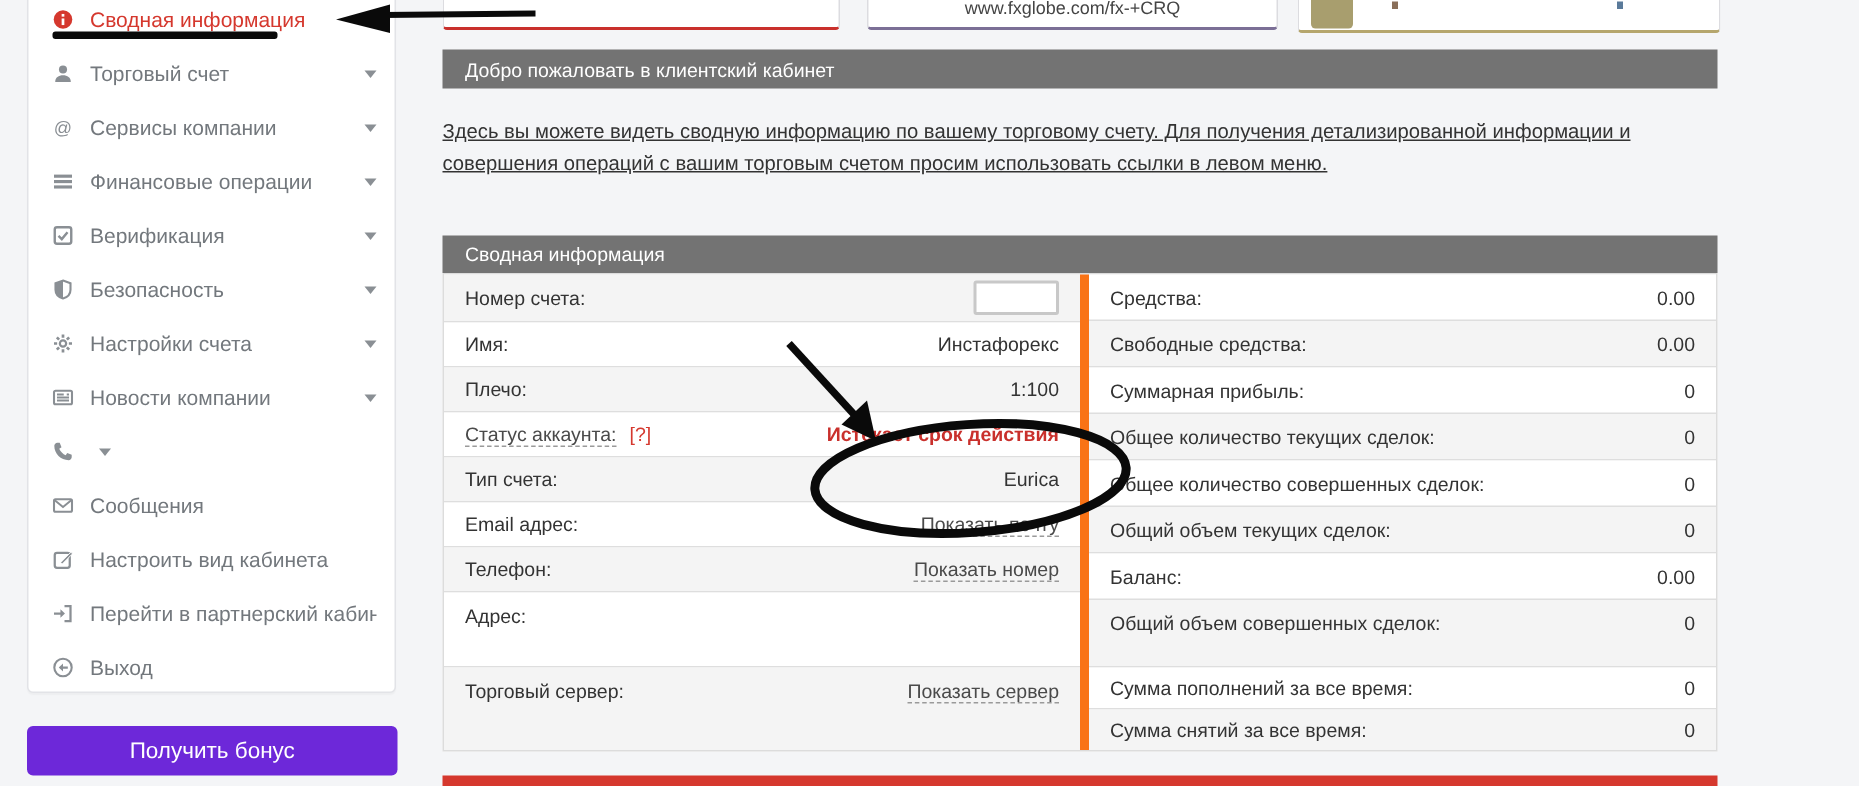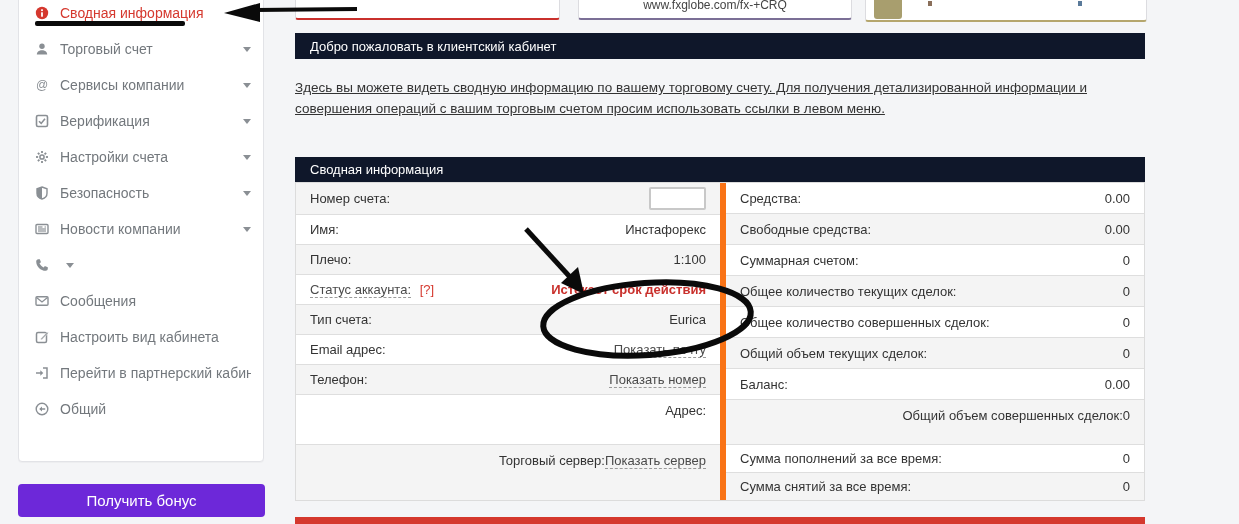--- a/index.html
+++ b/index.html
@@ -42,21 +42,21 @@
   .card-2 { left:578px; width:274px; height:32px; border-bottom:2px solid #7b6f96; text-align:center; }
   .card-2 .url { display:inline-block; margin-top:9px; font-size:12px; color:#444; }
   .card-3 { left:865px; width:282px; height:34px; border-bottom:2px solid #b5a66d; }
   .badge-square { position:absolute; left:8px; top:0; width:28px; height:30px;
     background:#a89e6e; border-radius:3px; }
   .frag { position:absolute; width:4px; height:5px; top:12px; background:#8a6f5a; }
   .frag-1 { left:62px; } .frag-2 { left:212px; background:#5a7a9a; }
 
   
   .redbar {
-    position:absolute; left:295px; width:850px; background:#0f172a; color:#fff;
+    position:absolute; left:295px; width:850px; background:#737373; color:#fff;
     font-size:13px; display:flex; align-items:center; padding-left:15px;
   }
   #welcome-bar { top:33px; height:26px; }
   #summary-bar { top:157px; height:25px; }
 
   .desc {
     position:absolute; left:295px; top:77px; width:858px;
     font-size:13.5px; line-height:21px; color:#333;text-decoration:underline;
   }
 
@@ -68,21 +68,21 @@
   .col { width:50%; }
   .col-right { border-left:6px solid #f97316; }
   .srow {
     display:flex; align-items:center; justify-content:space-between;
     padding:0 14px; border-bottom:1px solid #dedede;
     font-size:13px; color:#333; background:#fff;
   }
   .srow:last-child { border-bottom:none; }
   .col-left  .srow:nth-child(odd)  { background:#f4f4f4; }
   .col-right .srow:nth-child(even) { background:#f4f4f4; }
-  .top-align { align-items:flex-start; padding-top:8px;justify-content:flex-end; }
+  .top-align { align-items:flex-start; padding-top:8px; }
   .link-dotted { color:#4a4a4a; border-bottom:1px dashed #9a9a9a; cursor:pointer; }
   .help { color:#d5382e; margin-left:5px; cursor:pointer; }
   .alert-value { color:#c9302c; font-weight:bold; }
   .masked {
     width:57px; height:23px; background:#fff;
     border:2px solid #c8c8c8; border-radius:2px;
   }
 
   .bottom-strip { position:absolute; left:295px; top:517px; width:850px; height:10px; background:#d5382e; }
 
@@ -119,29 +119,51 @@
   <div class="side-item">
     <span class="icn">
       <svg width="14" height="14" viewBox="0 0 14 14">
           <text x="7" y="11" font-size="12" text-anchor="middle" fill="currentColor" font-family="inherit">@</text>
         </svg>
     </span>
     <span class="lbl">Сервисы компании</span>
     <span class="caret"></span>
   </div>
 
+  <div class="side-item">
+    <span class="icn">
+      <svg width="14" height="14" viewBox="0 0 14 14">
+          <rect x="1" y="2.4" width="12" height="2.1" fill="currentColor"></rect>
+          <rect x="1" y="6" width="12" height="2.1" fill="currentColor"></rect>
+          <rect x="1" y="9.6" width="12" height="2.1" fill="currentColor"></rect>
+        </svg>
+    </span>
+    <span class="lbl">Финансовые операции</span>
+    <span class="caret"></span>
+  </div>
 
   <div class="side-item">
     <span class="icn">
       <svg width="14" height="14" viewBox="0 0 14 14">
           <rect x="1.5" y="1.5" width="11" height="11" rx="1.5" fill="none" stroke="currentColor" stroke-width="1.6"></rect>
           <path d="M4 7.2l2.2 2.2L10 4.8" fill="none" stroke="currentColor" stroke-width="1.6"></path>
         </svg>
     </span>
     <span class="lbl">Верификация</span>
+    <span class="caret"></span>
+  </div>
+
+  <div class="side-item">
+    <span class="icn">
+      <svg width="14" height="14" viewBox="0 0 14 14">
+          <path d="M7 1l5 1.8v4.4c0 3.2-2 5-5 5.8-3-.8-5-2.6-5-5.8V2.8z" fill="none" stroke="currentColor" stroke-width="1.4"></path>
+          <path d="M7 1L2 2.8v4.4c0 3.2 2 5 5 5.8z" fill="currentColor"></path>
+        </svg>
+    </span>
+    <span class="lbl">Безопасность</span>
     <span class="caret"></span>
   </div>
 
   <div class="side-item">
     <span class="icn">
       <svg width="14" height="14" viewBox="0 0 14 14">
           <circle cx="7" cy="7" r="2.1" fill="none" stroke="currentColor" stroke-width="1.5"></circle>
           <g stroke="currentColor" stroke-width="1.8">
             <line x1="7" y1="1" x2="7" y2="3.1"></line>
             <line x1="7" y1="10.9" x2="7" y2="13"></line>
@@ -154,31 +176,20 @@
           </g>
         </svg>
     </span>
     <span class="lbl">Настройки счета</span>
     <span class="caret"></span>
   </div>
 
   <div class="side-item">
     <span class="icn">
       <svg width="14" height="14" viewBox="0 0 14 14">
-          <path d="M7 1l5 1.8v4.4c0 3.2-2 5-5 5.8-3-.8-5-2.6-5-5.8V2.8z" fill="none" stroke="currentColor" stroke-width="1.4"></path>
-          <path d="M7 1L2 2.8v4.4c0 3.2 2 5 5 5.8z" fill="currentColor"></path>
-        </svg>
-    </span>
-    <span class="lbl">Безопасность</span>
-    <span class="caret"></span>
-  </div>
-
-  <div class="side-item">
-    <span class="icn">
-      <svg width="14" height="14" viewBox="0 0 14 14">
           <rect x="1" y="2.5" width="12" height="9" rx="1" fill="none" stroke="currentColor" stroke-width="1.4"></rect>
           <line x1="3" y1="5" x2="7.5" y2="5" stroke="currentColor" stroke-width="1.2"></line>
           <line x1="9.5" y1="5" x2="11" y2="5" stroke="currentColor" stroke-width="1.2"></line>
           <line x1="3" y1="7" x2="11" y2="7" stroke="currentColor" stroke-width="1.2"></line>
           <line x1="3" y1="9" x2="11" y2="9" stroke="currentColor" stroke-width="1.2"></line>
         </svg>
     </span>
     <span class="lbl">Новости компании</span>
     <span class="caret"></span>
   </div>
@@ -224,21 +235,21 @@
   </div>
 
   <div class="side-item">
     <span class="icn">
       <svg width="14" height="14" viewBox="0 0 14 14">
           <circle cx="7" cy="7" r="5.8" fill="none" stroke="currentColor" stroke-width="1.4"></circle>
           <line x1="10.2" y1="7" x2="5" y2="7" stroke="currentColor" stroke-width="1.5"></line>
           <path d="M7 4.4L4.2 7 7 9.6z" fill="currentColor"></path>
         </svg>
     </span>
-    <span class="lbl">Общий</span>
+    <span class="lbl">Выход</span>
   </div>
 </nav>
 
 <button class="bonus-btn">Получить бонус</button>
 
 <div class="card card-1"></div>
 <div class="card card-2">
   <span class="url">www.fxglobe.com/fx-+CRQ</span>
 </div>
 <div class="card card-3">
@@ -304,21 +315,21 @@
   <div class="col col-right">
     <div class="srow" style="height:31px">
       <span>Средства:</span>
       <span>0.00</span>
     </div>
     <div class="srow" style="height:31px">
       <span>Свободные средства:</span>
       <span>0.00</span>
     </div>
     <div class="srow" style="height:31px">
-      <span>Суммарная счетом:</span>
+      <span>Суммарная прибыль:</span>
       <span>0</span>
     </div>
     <div class="srow" style="height:31px">
       <span>Общее количество текущих сделок:</span>
       <span>0</span>
     </div>
     <div class="srow" style="height:31px">
       <span>Общее количество совершенных сделок:</span>
       <span>0</span>
     </div>

